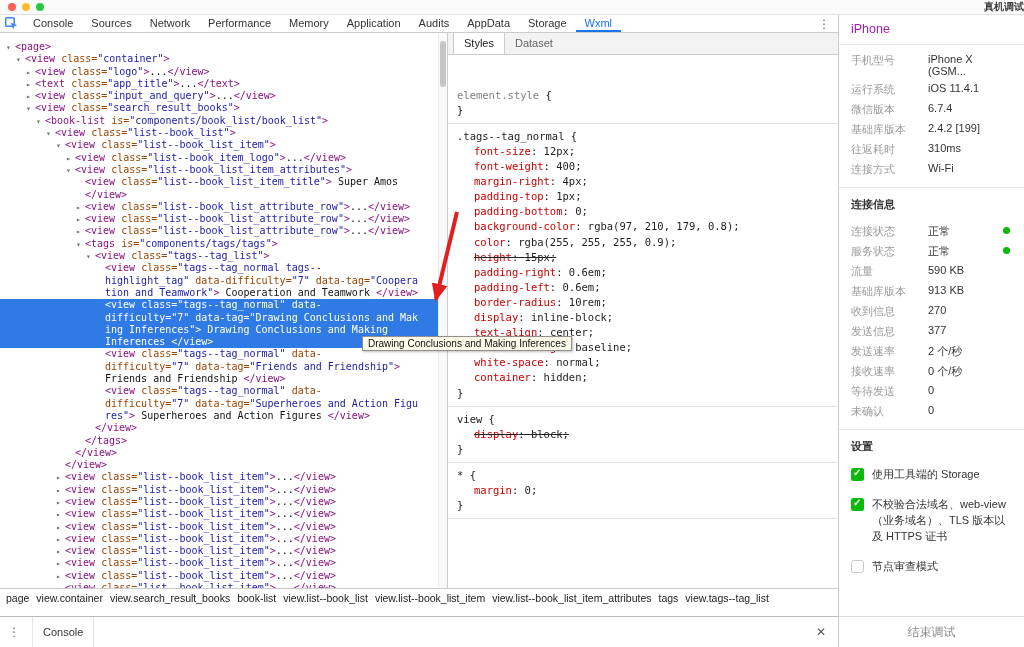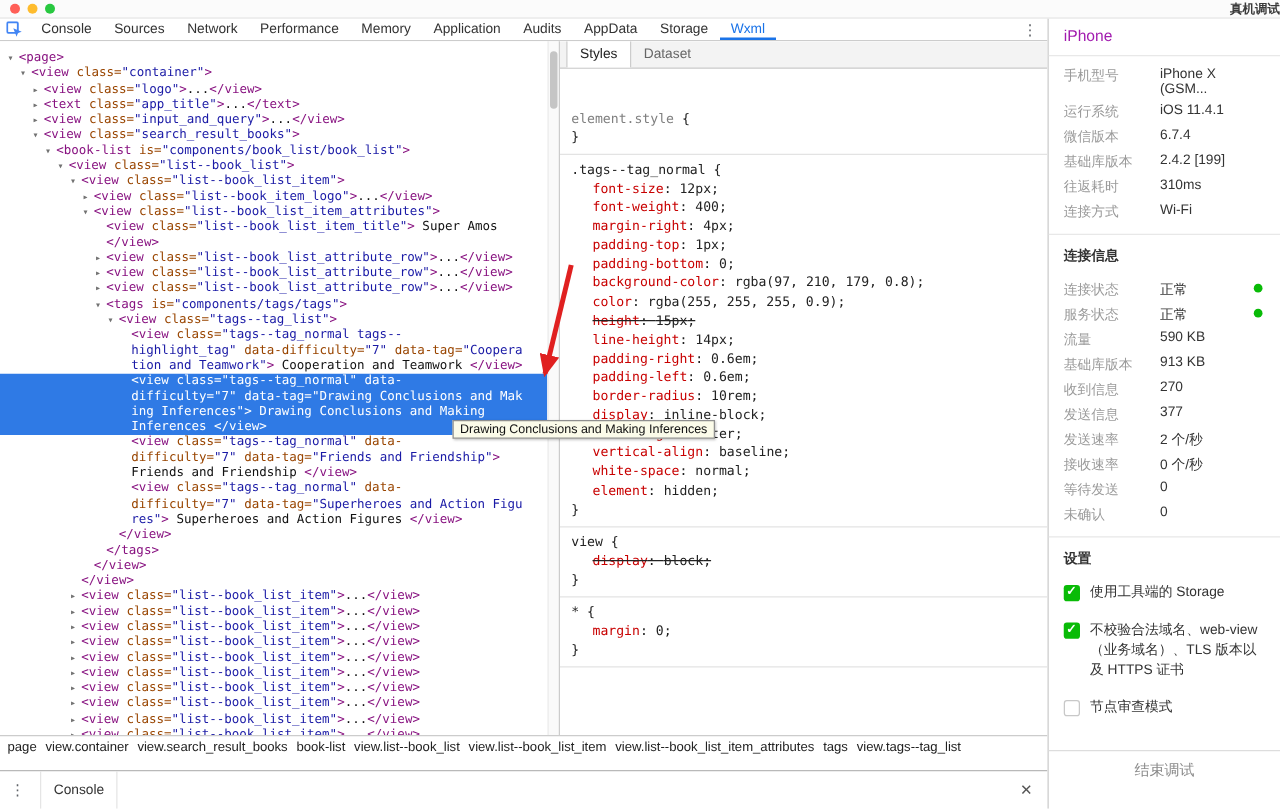--- a/index.html
+++ b/index.html
@@ -62,21 +62,21 @@
   .rp-value{color:#333;}
   .status-dot{position:absolute;right:14px;top:6px;width:7px;height:7px;border-radius:50%;background:#09bb07;}
   .rp-section-title{padding:9px 12px 4px;font-weight:bold;color:#333;}
   .rp-settings{padding:2px 12px 8px;}
   .set-row{display:flex;gap:8px;padding:7px 0;align-items:flex-start;}
   .cb{width:13px;height:13px;border-radius:2.5px;flex-shrink:0;margin-top:1px;position:relative;}
   .cb.checked{background:#09bb07;}
   .cb.checked::after{content:"✓";position:absolute;left:2px;top:-1px;color:#fff;font-size:10px;font-weight:bold;}
   .cb.unchecked{background:#fff;border:1px solid #c8c8c8;}
   .set-label{color:#333;line-height:1.45;}
-  .rp-end{position:absolute;left:0;right:0;bottom:0;height:47px;border-top:1px solid #ddd;text-align:center;line-height:30px;color:#8a8a8a;font-size:12px;}
+  .rp-end{position:absolute;left:0;right:0;bottom:0;height:31px;border-top:1px solid #ddd;text-align:center;line-height:30px;color:#8a8a8a;font-size:12px;}
   
   .tooltip{position:absolute;left:362px;top:336px;z-index:50;background:#fbfbe9;border:1px solid #8f8f8f;box-shadow:1px 1px 2px rgba(0,0,0,.25);padding:1px 5px;font-size:10px;color:#111;white-space:nowrap;}
   .arrow-overlay{position:absolute;left:0;top:0;width:1024px;height:647px;z-index:60;pointer-events:none;}
 </style>
 </head>
 <body>
 
 <div class="titlebar">
   <div class="traffic">
     <span class="tldot tl-red"></span>
@@ -128,29 +128,28 @@
       <div class="rule">
         <div class="sline"><span class="sel-name">.tags--tag_normal</span> {</div>
         <div class="prop"><span class="pname">font-size</span>: <span class="pval">12px</span>;</div>
         <div class="prop"><span class="pname">font-weight</span>: <span class="pval">400</span>;</div>
         <div class="prop"><span class="pname">margin-right</span>: <span class="pval">4px</span>;</div>
         <div class="prop"><span class="pname">padding-top</span>: <span class="pval">1px</span>;</div>
         <div class="prop"><span class="pname">padding-bottom</span>: <span class="pval">0</span>;</div>
         <div class="prop"><span class="pname">background-color</span>: <span class="pval">rgba(97, 210, 179, 0.8)</span>;</div>
         <div class="prop"><span class="pname">color</span>: <span class="pval">rgba(255, 255, 255, 0.9)</span>;</div>
         <div class="prop struck"><span class="pname">height</span>: <span class="pval">15px</span>;</div>
-        <div class="prop"><span class="pname">line-height</span>: <span class="pval">14px</span>;</div>
         <div class="prop"><span class="pname">padding-right</span>: <span class="pval">0.6em</span>;</div>
         <div class="prop"><span class="pname">padding-left</span>: <span class="pval">0.6em</span>;</div>
         <div class="prop"><span class="pname">border-radius</span>: <span class="pval">10rem</span>;</div>
         <div class="prop"><span class="pname">display</span>: <span class="pval">inline-block</span>;</div>
         <div class="prop"><span class="pname">text-align</span>: <span class="pval">center</span>;</div>
         <div class="prop"><span class="pname">vertical-align</span>: <span class="pval">baseline</span>;</div>
         <div class="prop"><span class="pname">white-space</span>: <span class="pval">normal</span>;</div>
-        <div class="prop"><span class="pname">element</span>: <span class="pval">hidden</span>;</div>
+        <div class="prop"><span class="pname">container</span>: <span class="pval">hidden</span>;</div>
         <div class="brace">}</div>
       </div>
       <div class="rule">
         <div class="sline"><span class="sel-name">view</span> {</div>
         <div class="prop struck"><span class="pname">display</span>: <span class="pval">block</span>;</div>
         <div class="brace">}</div>
       </div>
       <div class="rule">
         <div class="sline"><span class="sel-name">*</span> {</div>
         <div class="prop"><span class="pname">margin</span>: <span class="pval">0</span>;</div>

